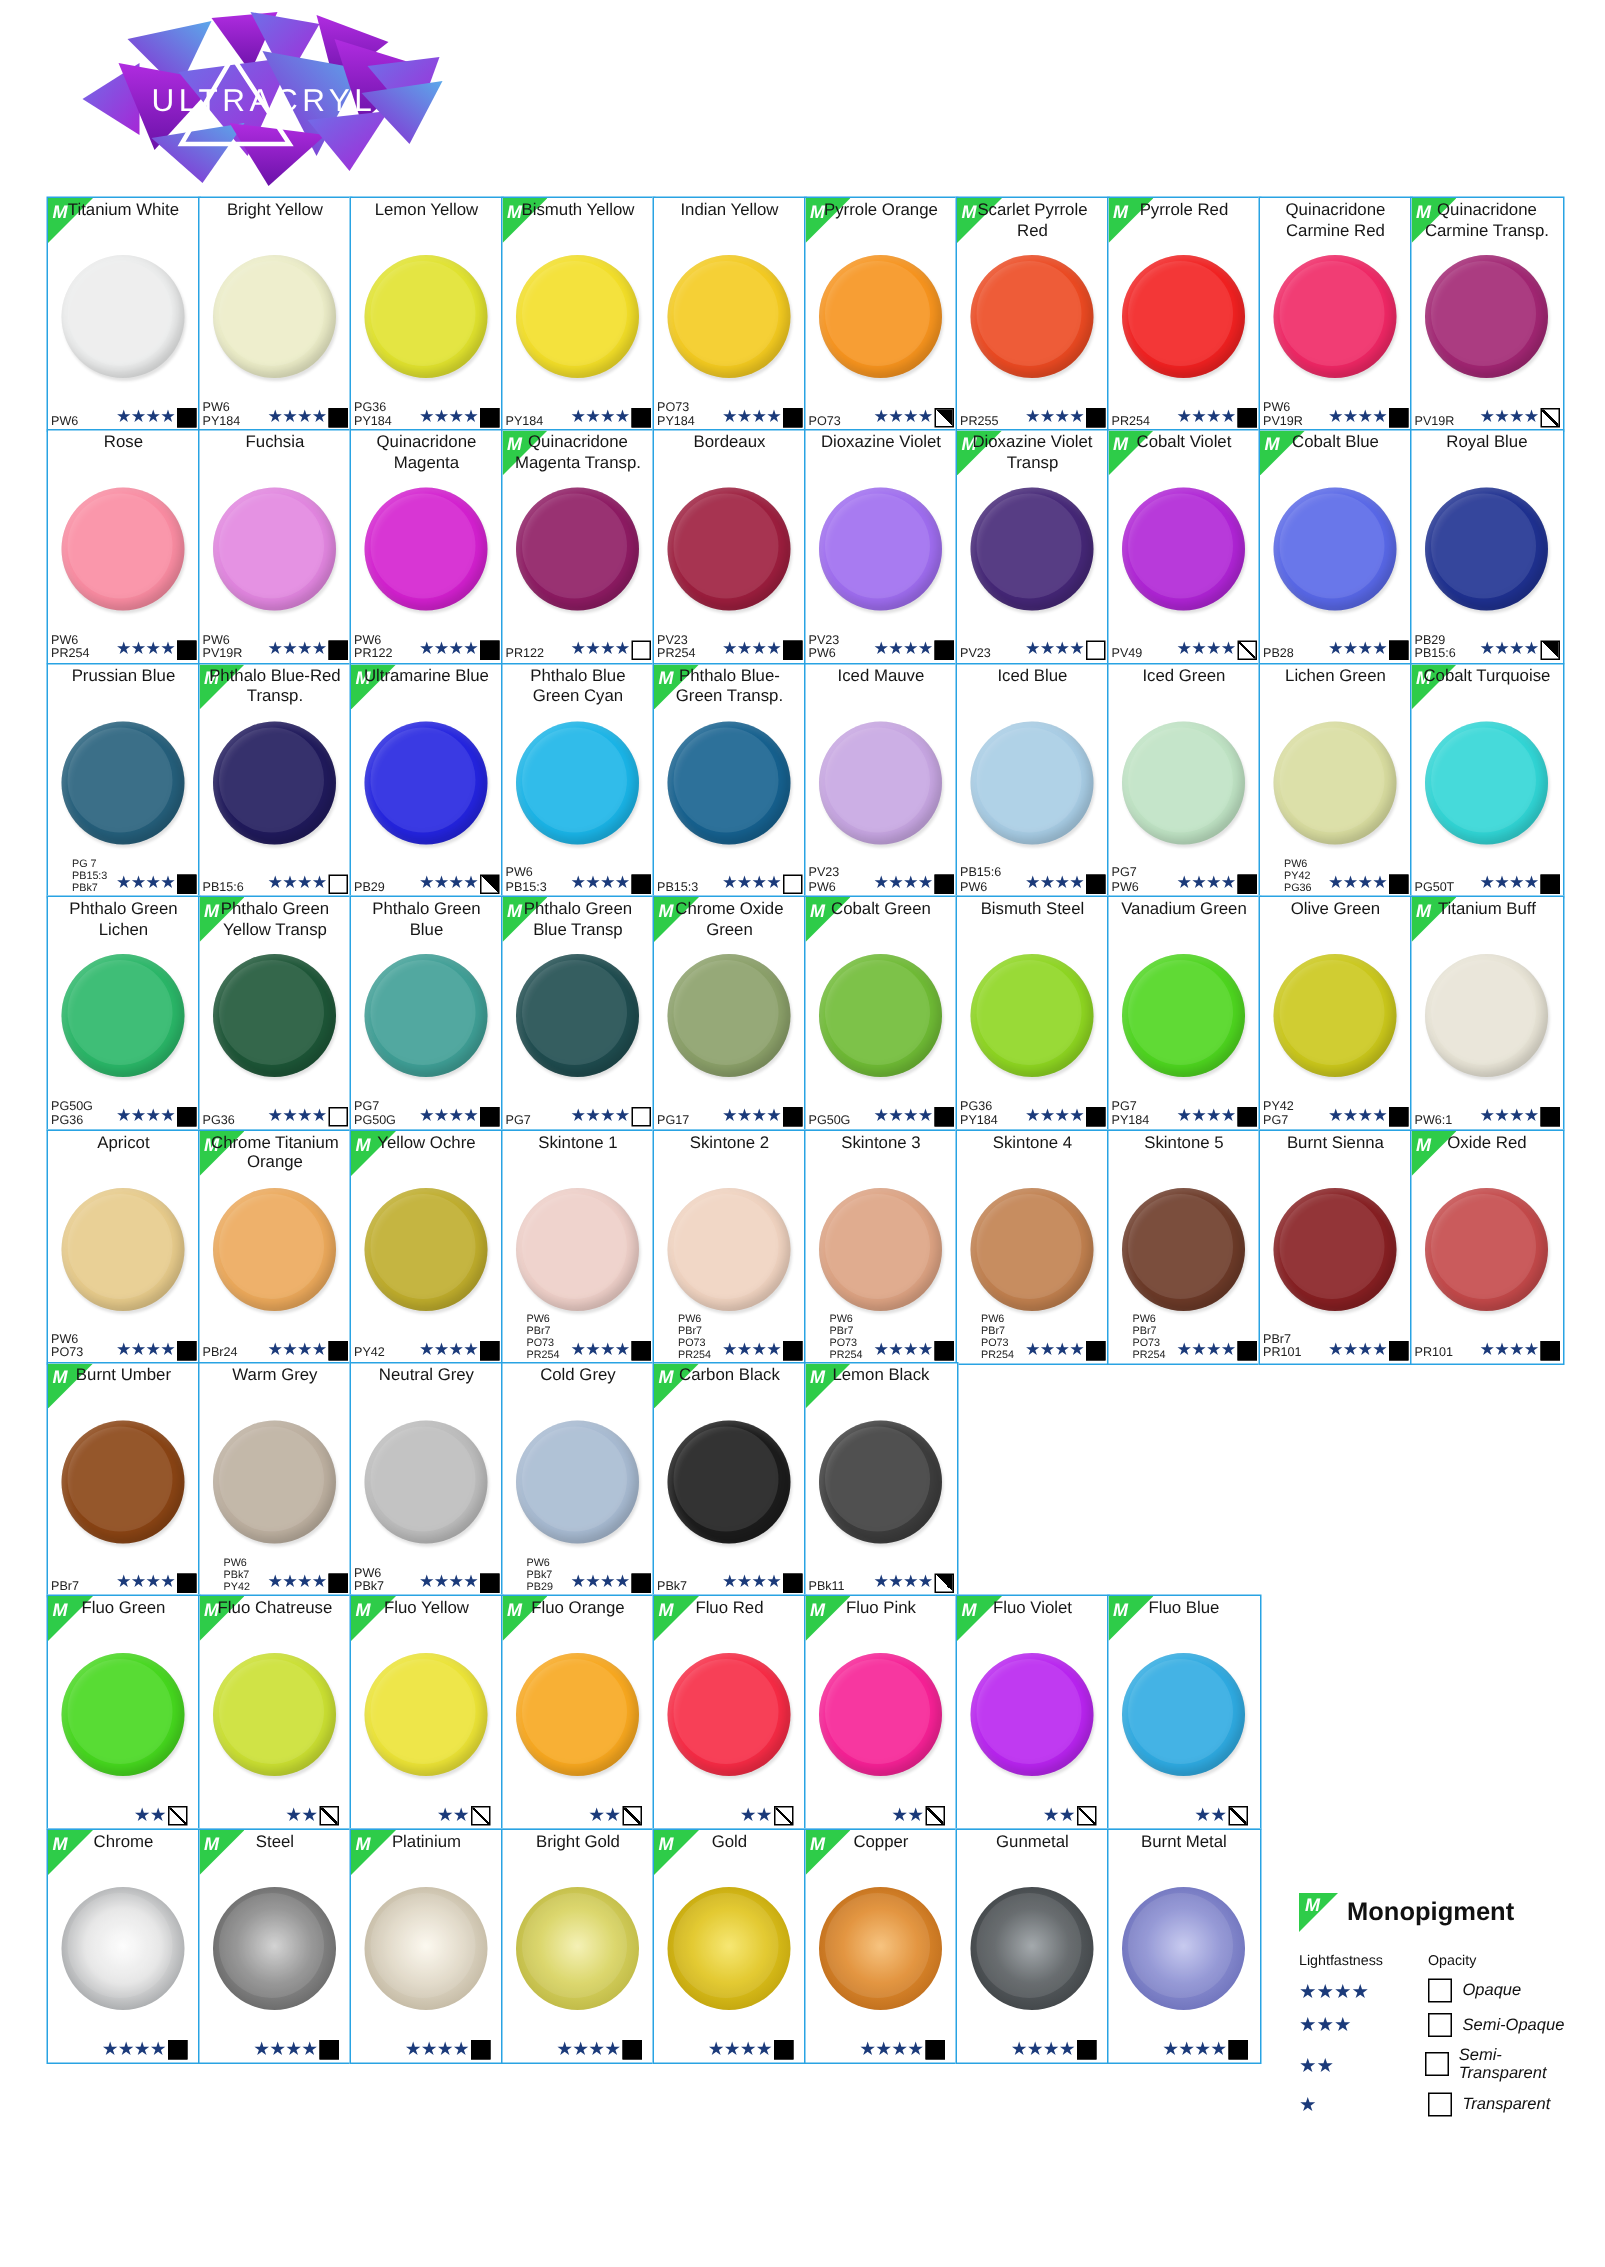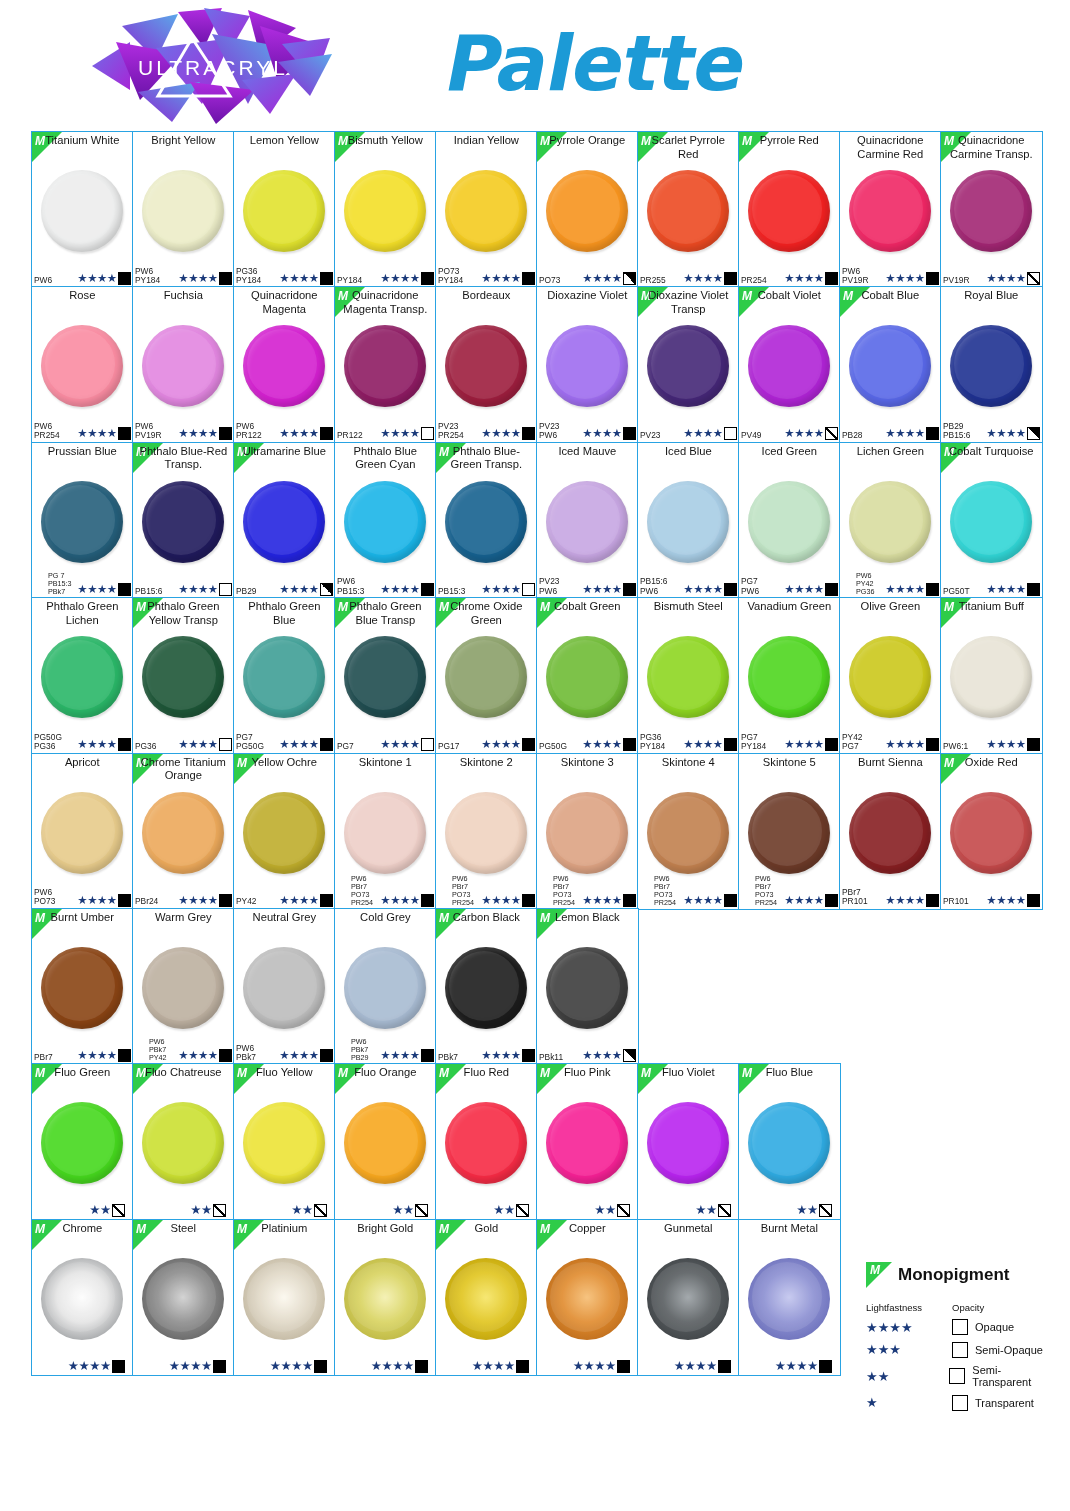--- a/index.html
+++ b/index.html
@@ -7,21 +7,21 @@
   body {
     width:1070px; height:1511px;
     background:#ffffff;
     font-family:"Liberation Sans", sans-serif;
     color:#111;
     overflow:hidden;
     position:relative;
   }
 
   
-  .header { height:128px; position:relative; display:flex; align-items:center;padding-left:37px; }
+  .header { height:128px; position:relative; display:flex; align-items:center; }
   .logo-wrap { position:relative; width:280px; height:120px; margin-left:45px; }
   .logo-svg { position:absolute; left:0; top:0; }
   .logo-text {
     position:absolute; left:56px; top:52px;
     font-family:"Liberation Sans", sans-serif;
     font-size:21px; font-weight:400; letter-spacing:3px;
     color:#fff; white-space:nowrap;
   }
   .title {
     font-family:"DejaVu Sans", sans-serif;
@@ -109,21 +109,21 @@
   }
   .legend-head { display:flex; align-items:center; gap:6px; margin-bottom:14px; }
   .legend-title {
     font-size:17px; font-weight:bold; color:#111;
     font-family:"Liberation Sans", sans-serif;
   }
   .legend-cols { display:flex; gap:12px; font-size:9.5px; color:#111; margin-bottom:6px; }
   .legend-cols span:first-child { width:74px; }
   .legend-row { display:flex; align-items:center; gap:12px; margin-bottom:6.5px; }
   .legend-stars { width:74px; color:#1b3a7a; font-size:13px; letter-spacing:0px; line-height:13px; }
-  .legend-swatch { display:flex; align-items:center; gap:7px; }
+  .legend-swatch { display:flex; align-items:center; gap:7px;font-style:italic; }
   .legend-label { font-size:11px; color:#111; }
   .lg-box { width:16px; height:16px; border:1.4px solid #000; flex:0 0 auto; }
 </style>
 </head>
 <body>
 
 <div class="header">
   <div class="logo-wrap">
     <svg class="logo-svg" width="280" height="120" viewBox="0 0 280 120">
       <defs>
@@ -151,21 +151,20 @@
       <polygon points="178,22 236,40 196,78" fill="url(#g3)"></polygon>
       <polygon points="200,40 248,34 232,78" fill="url(#g1)"></polygon>
       <polygon points="56,88 118,78 90,118" fill="url(#g2)"></polygon>
       <polygon points="108,78 172,86 134,120" fill="url(#g3)"></polygon>
       <polygon points="160,76 214,70 188,110" fill="url(#g1)"></polygon>
       <polygon points="196,58 250,50 228,92" fill="url(#g2)"></polygon>
       <polygon points="110,34 148,92 76,92" fill="none" stroke="#ffffff" stroke-width="3"></polygon>
     </svg>
     <div class="logo-text">ULTRACRYL</div>
   </div>
-  <div class="title">Palette</div>
 </div>
 
 <div class="grid-area" id="grid">
     <div class="row">
       <div class="swatch">
         <div class="mono-flag">
           <svg width="30" height="30" viewBox="0 0 30 30">
             <polygon points="0,0 30,0 0,30" fill="#2ecc49"></polygon>
             <text x="3" y="13" font-family="Liberation Sans, sans-serif" font-size="12" font-weight="bold" font-style="italic" fill="#ffffff">M</text>
           </svg>

